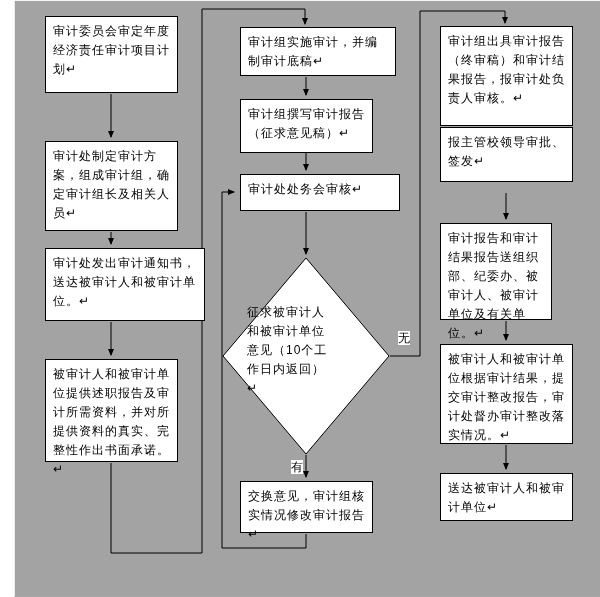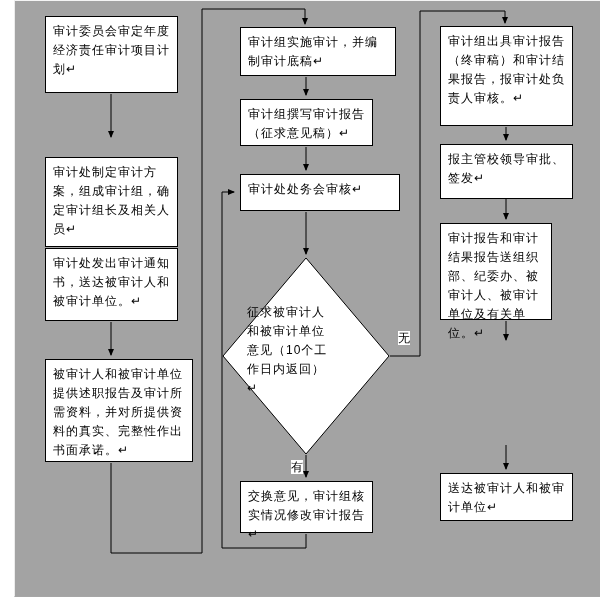--- a/index.html
+++ b/index.html
@@ -49,31 +49,32 @@
 
     <line x1="491" y1="126" x2="491" y2="139" stroke="#000" stroke-width="1" marker-end="url(#arrow)"></line>
     <line x1="491" y1="192" x2="491" y2="218" stroke="#000" stroke-width="1" marker-end="url(#arrow)"></line>
     <line x1="491" y1="320" x2="491" y2="339" stroke="#000" stroke-width="1" marker-end="url(#arrow)"></line>
     <line x1="491" y1="444" x2="491" y2="468" stroke="#000" stroke-width="1" marker-end="url(#arrow)"></line>
 
     <polygon points="291,257 374,355 291,453 208,355" fill="#fff" stroke="#000" stroke-width="1"></polygon>
   </svg>
 
   <div class="node" style="left:30px;top:15px;width:133px;height:77px">审计委员会审定年度经济责任审计项目计划↵</div>
-  <div class="node" style="left:30px;top:156px;width:133px;height:90px">审计处制定审计方案，组成审计组，确定审计组长及相关人员↵</div>
-  <div class="node" style="left:30px;top:247px;width:133px;height:73px">审计处发出审计通知书，送达被审计人和被审计单位。↵</div>
-  <div class="node" style="left:30px;top:358px;width:148px;height:103px">被审计人和被审计单位提供述职报告及审计所需资料，并对所提供资料的真实、完整性作出书面承诺。↵</div>
+  <div class="node" style="left:30px;top:140px;width:133px;height:90px">审计处制定审计方案，组成审计组，确定审计组长及相关人员↵</div>
+  <div class="node" style="left:30px;top:247px;width:160px;height:73px">审计处发出审计通知书，送达被审计人和被审计单位。↵</div>
+  <div class="node" style="left:30px;top:358px;width:133px;height:103px">被审计人和被审计单位提供述职报告及审计所需资料，并对所提供资料的真实、完整性作出书面承诺。↵</div>
 
   <div class="node" style="left:225px;top:26px;width:156px;height:49px">审计组实施审计，并编制审计底稿↵</div>
-  <div class="node" style="left:225px;top:98px;width:133px;height:47px">审计组撰写审计报告（征求意见稿）↵</div>
+  <div class="node" style="left:225px;top:98px;width:133px;height:54px">审计组撰写审计报告（征求意见稿）↵</div>
   <div class="node" style="left:225px;top:173px;width:160px;height:37px">审计处处务会审核↵</div>
   <div class="diamond-text" style="left:232px;top:302px;width:86px">征求被审计人和被审计单位意见（10个工作日内返回）↵</div>
   <div class="node" style="left:425px;top:25px;width:133px;height:100px">审计组出具审计报告（终审稿）和审计结果报告，报审计处负责人审核。↵</div>
 
   <div class="node" style="left:225px;top:480px;width:133px;height:52px">交换意见，审计组核实情况修改审计报告↵</div>
-  <div class="node" style="left:425px;top:143px;width:133px;height:55px">报主管校领导审批、签发↵</div>
+  <div class="node" style="left:425px;top:126px;width:133px;height:55px">报主管校领导审批、签发↵</div>
   <div class="node" style="left:425px;top:222px;width:112px;height:97px">审计报告和审计结果报告送组织部、纪委办、被审计人、被审计单位及有关单位。↵</div>
+  <div class="node" style="left:425px;top:343px;width:133px;height:100px">被审计人和被审计单位根据审计结果，提交审计整改报告，审计处督办审计整改落实情况。↵</div>
   <div class="node" style="left:425px;top:472px;width:133px;height:48px">送达被审计人和被审计单位↵</div>
 
   <div class="edge-label" style="left:276px;top:459px">有</div>
   <div class="edge-label" style="left:383px;top:330px">无</div>
 
 </div>
 
 </body></html>

